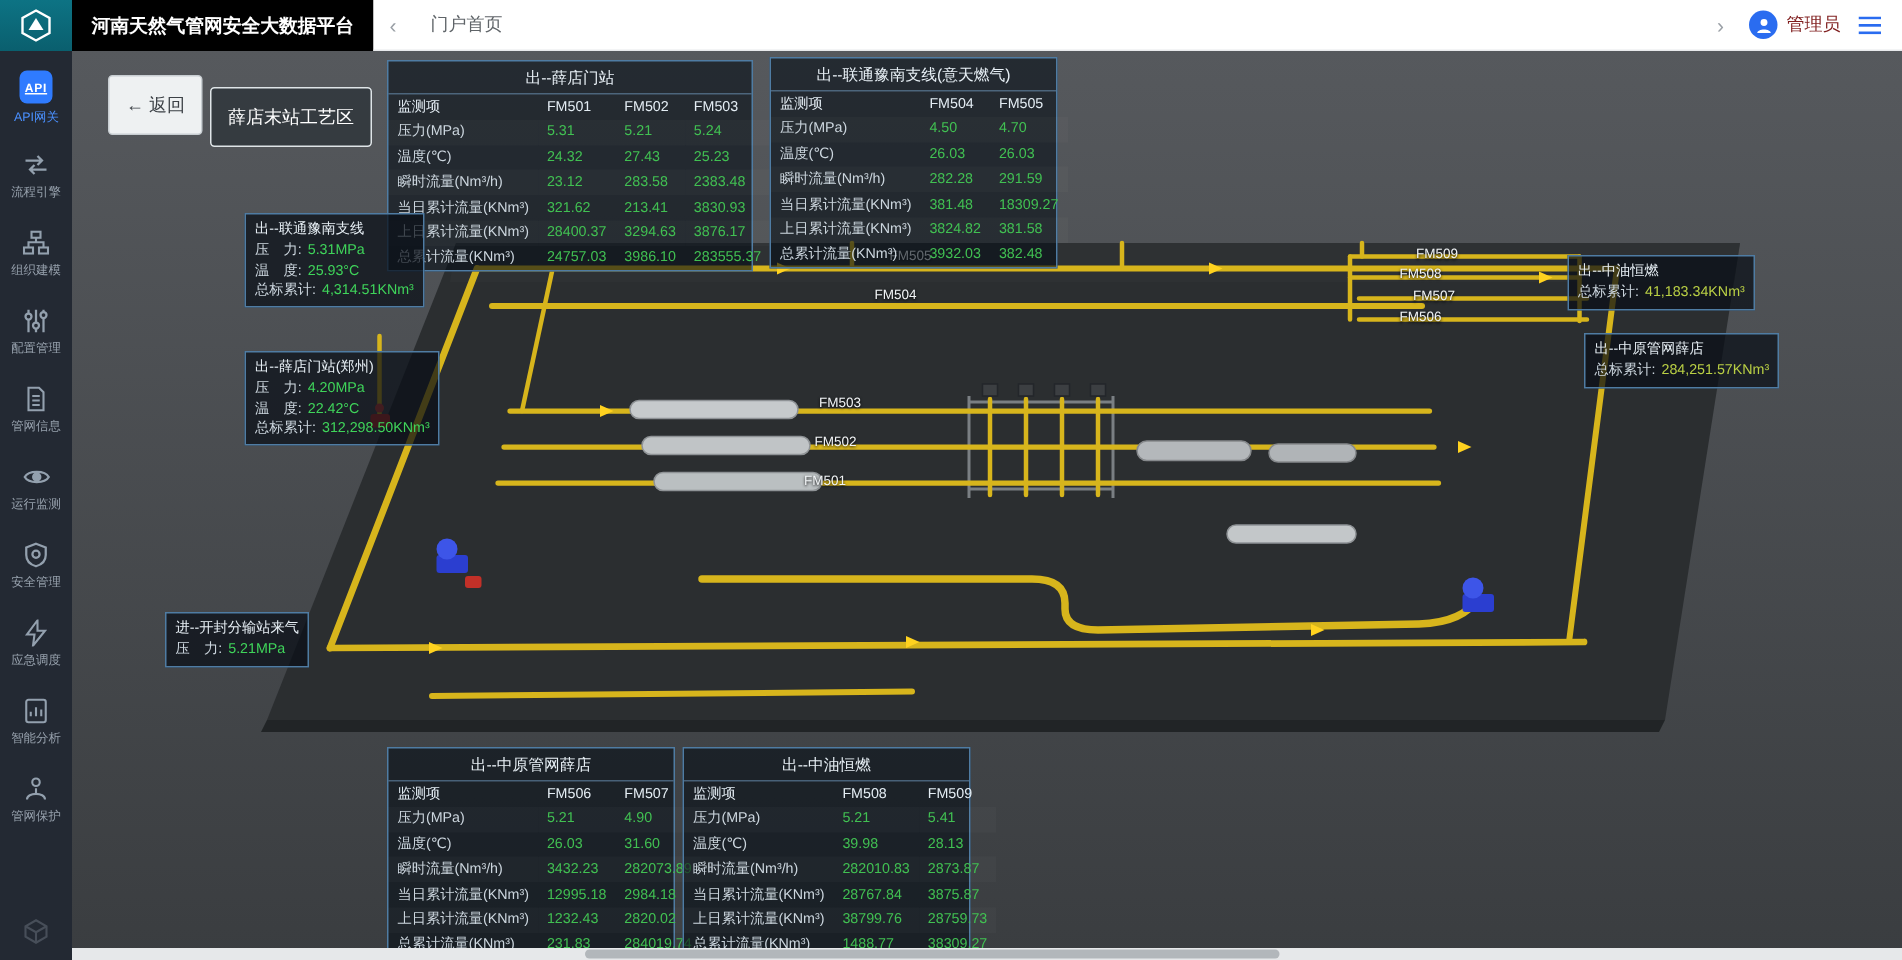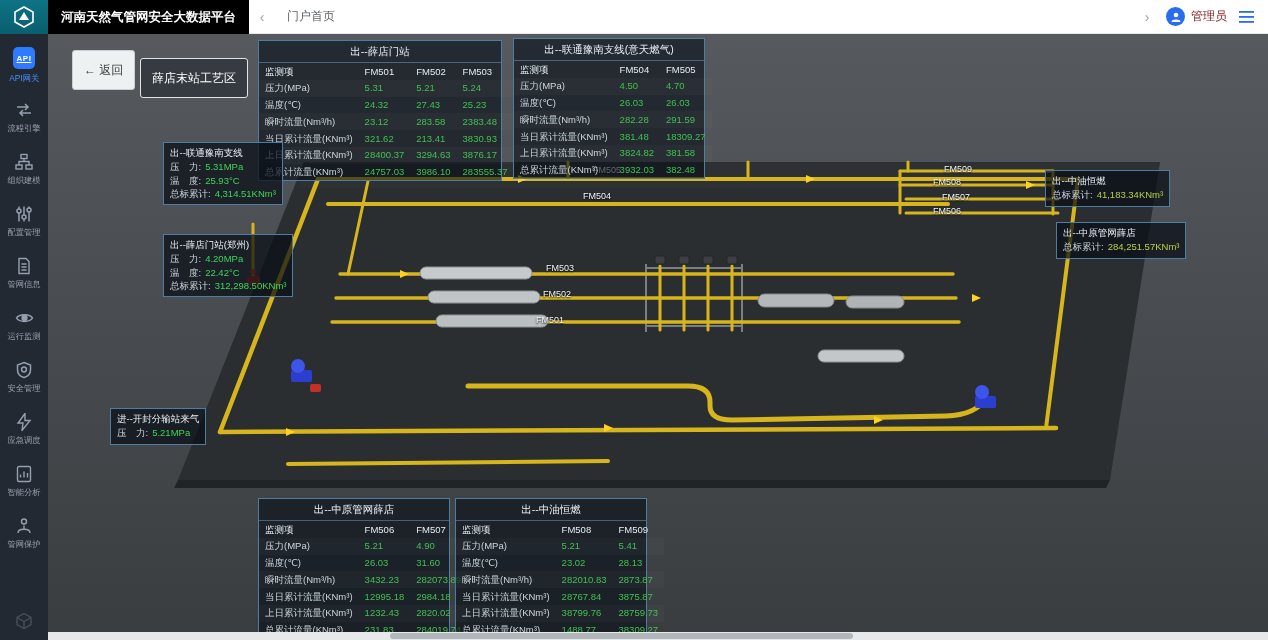--- a/index.html
+++ b/index.html
@@ -413,21 +413,21 @@
             <th>FM508</th>
             <th>FM509</th>
           </tr>
           <tr>
             <td class="lbl">压力(MPa)</td>
             <td class="val">5.21</td>
             <td class="val">5.41</td>
           </tr>
           <tr>
             <td class="lbl">温度(℃)</td>
-            <td class="val">23.02</td>
+            <td class="val">39.98</td>
             <td class="val">28.13</td>
           </tr>
           <tr>
             <td class="lbl">瞬时流量(Nm³/h)</td>
             <td class="val">282010.83</td>
             <td class="val">2873.87</td>
           </tr>
           <tr>
             <td class="lbl">当日累计流量(KNm³)</td>
             <td class="val">28767.84</td>

